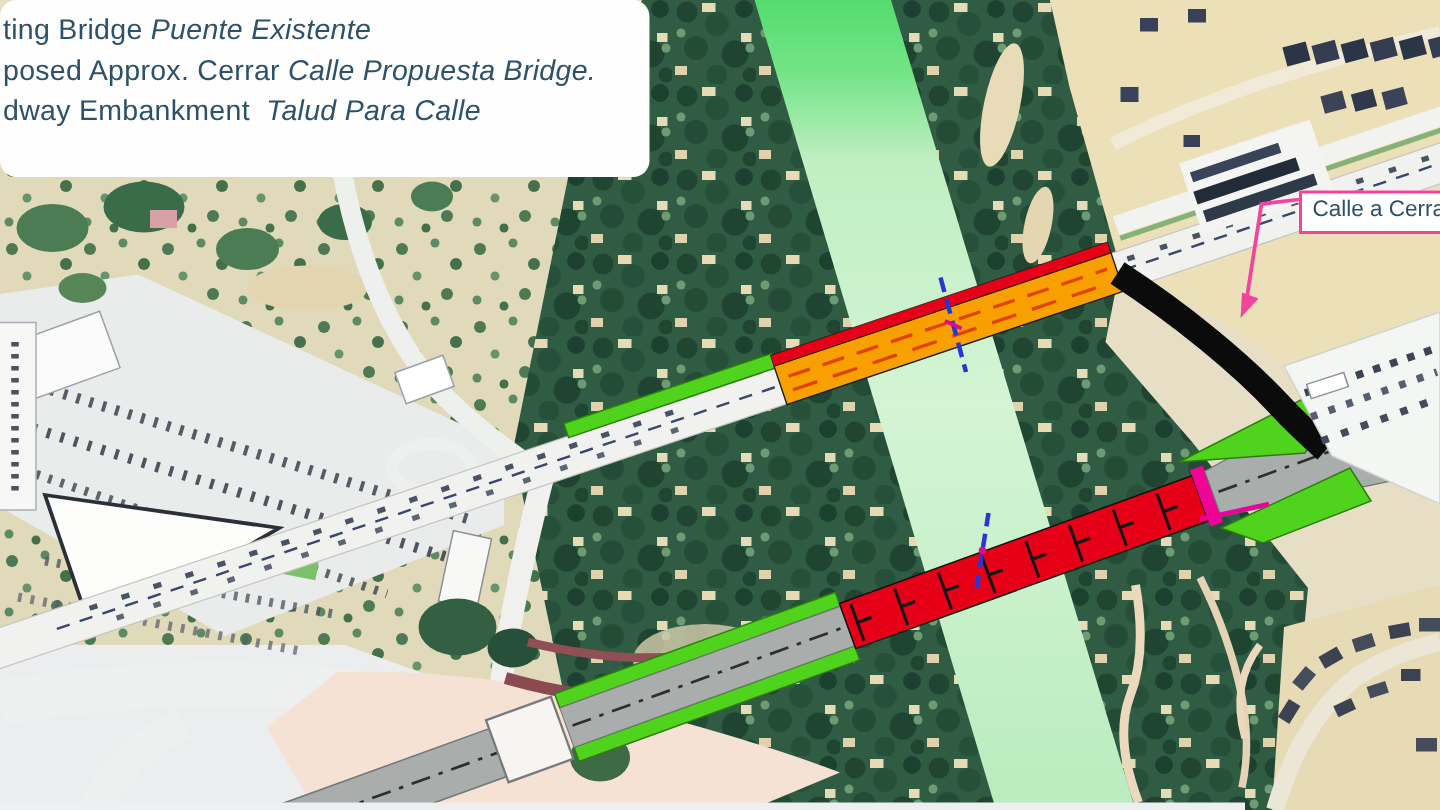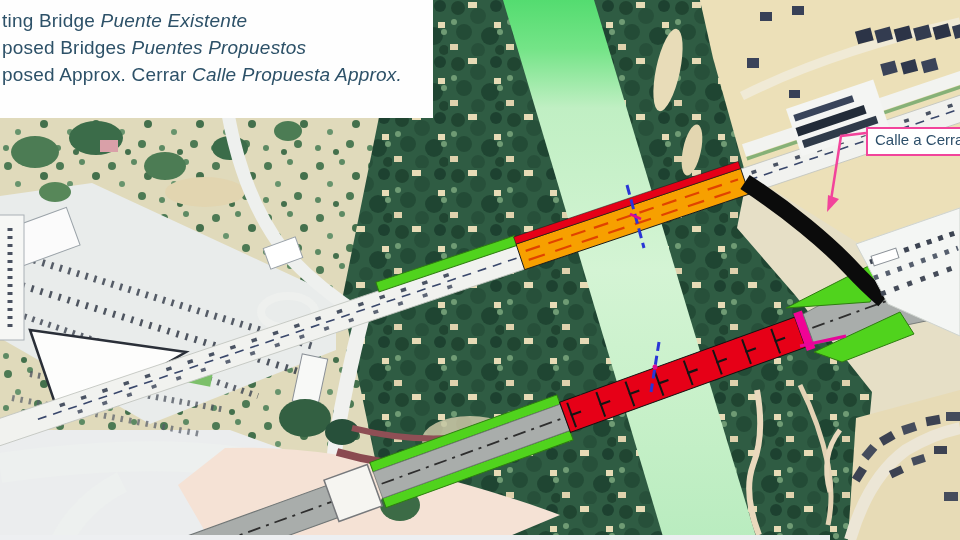--- a/index.html
+++ b/index.html
@@ -1,20 +1,20 @@
 <!DOCTYPE html>
 <html><head>
 <meta charset="utf-8">
 <style>
   html,body{margin:0;padding:0;background:#888;}
   #stage{position:relative;width:960px;height:540px;overflow:hidden;background:#e6dfc6;
          font-family:"Liberation Sans",sans-serif;}
   #map-svg{position:absolute;left:0;top:0;width:960px;height:540px;}
   .legend{position:absolute;left:0;top:0;width:433px;height:118px;background:#fefefe;
-          color:#2d5168;padding:7px 0 0 2px;box-sizing:border-box;z-index:5;}
+          color:#2d5168;padding:7px 0 0 2px;box-sizing:border-box;z-index:5;border-radius:11px;}
   .lg-line{font-size:19px;line-height:27px;white-space:nowrap;letter-spacing:.2px;}
   .lg-es{font-style:italic;}
   .callout{position:absolute;left:866px;top:127px;min-width:105px;height:25px;background:#ffffff;
            border:2px solid #f2449b;color:#2d4f6a;font-size:15px;line-height:22px;
            padding:0 6px 0 7px;white-space:nowrap;z-index:5;}
 </style>
 </head>
 <body>
 
 <div id="stage">
@@ -215,21 +215,21 @@
   <rect x="0" y="535" width="830" height="5" fill="#edeff1"></rect>
 
   <g>
     <path d="M866,133 L841,136 L831,200" fill="none" stroke-width="2.5" stroke="#F2449B"></path>
     <path d="M827,212 L839,199 L828,195 Z" fill="#F2449B"></path>
   </g>
 </svg>
 
 <div class="legend">
   <div class="lg-line"><span>ting Bridge</span> <span class="lg-es">Puente Existente</span></div>
-  <div class="lg-line"><span>posed Bridges</span> <span class="lg-es">Puentes Propuestos</span></div>
-  <div class="lg-line"><span>posed Approx. Cerrar</span> <span class="lg-es">Calle Propuesta Approx.</span></div>
+  <div class="lg-line"><span>posed Approx. Cerrar</span> <span class="lg-es">Calle Propuesta Bridge.</span></div>
+  <div class="lg-line"><span>dway Embankment</span>&nbsp; <span class="lg-es">Talud Para Calle</span></div>
 </div>
 
 <div class="callout">
   <span>Calle a Cerrar</span>
 </div>
 
 </div>
 
 </body></html>

